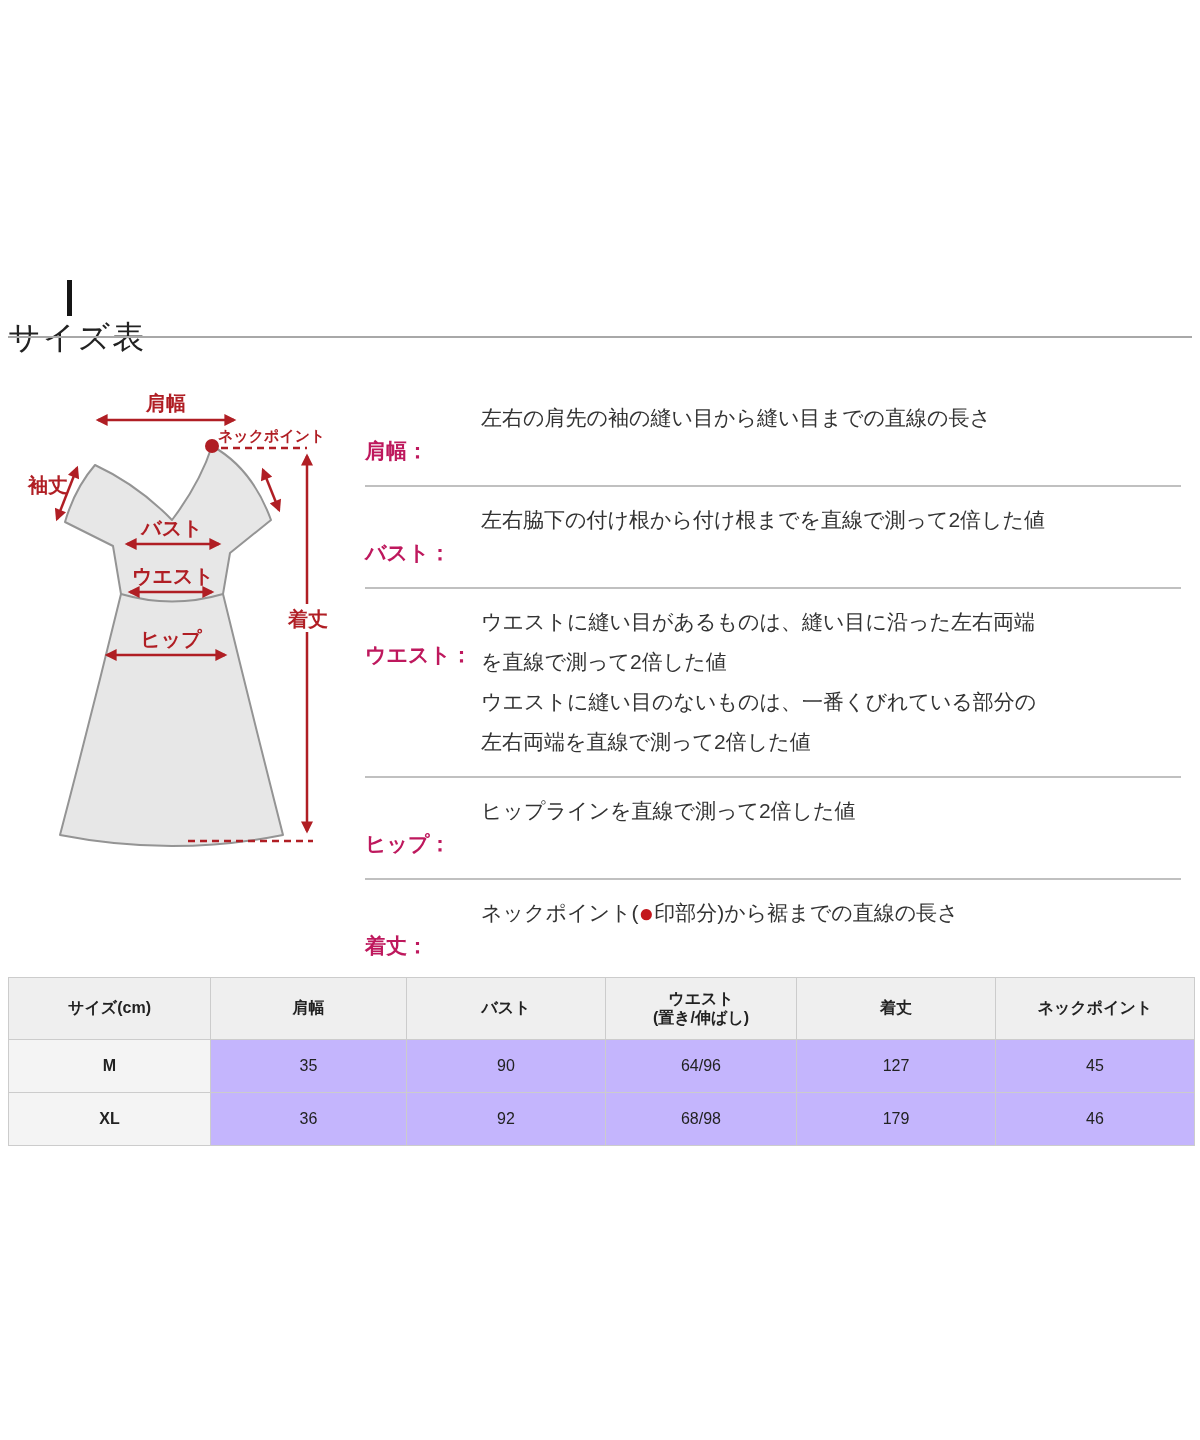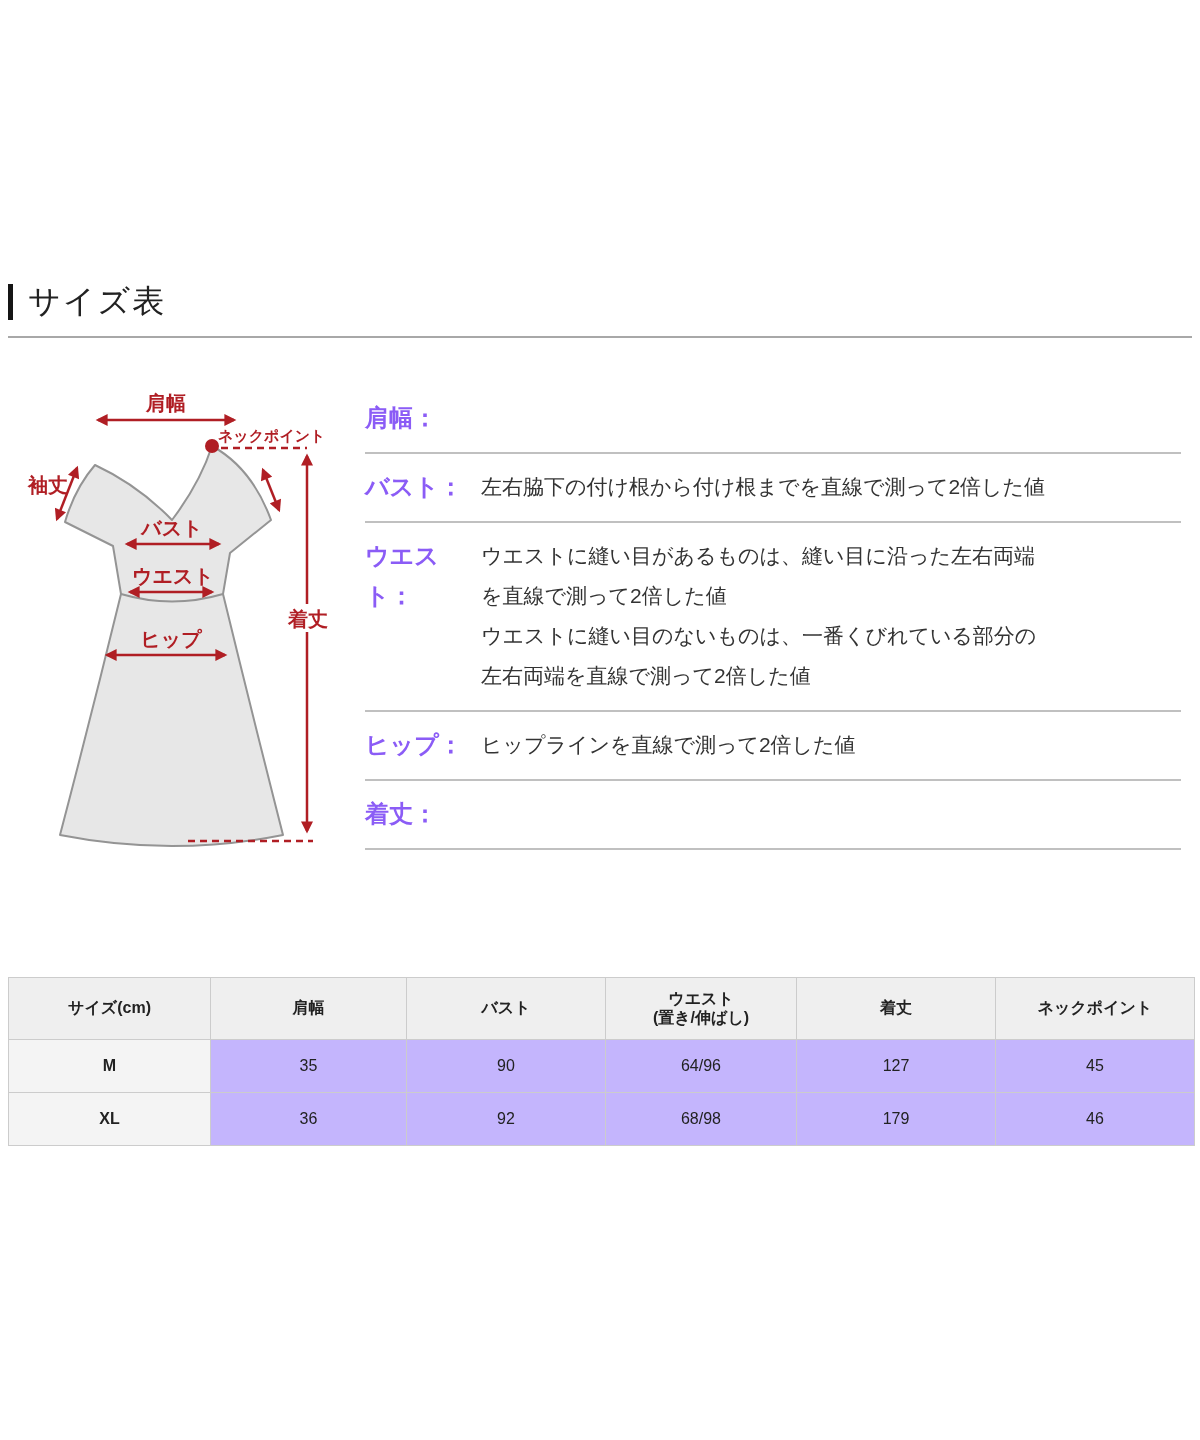--- a/index.html
+++ b/index.html
@@ -1,35 +1,35 @@
 <!DOCTYPE html>
 <html><head>
 <meta charset="utf-8">
 <style>
   html,body{margin:0;padding:0;background:#fff;}
   .page{
     position:relative;width:1200px;height:1440px;background:#ffffff;overflow:hidden;
     font-family:"Liberation Sans","DejaVu Sans",sans-serif;color:#333;
   }
   
-  .title-block{position:absolute;top:280px;left:8px;display:flex;align-items:center;}
+  .title-block{position:absolute;top:280px;left:8px;display:flex;align-items:center;flex-direction:column;}
   .title-bar{width:5px;height:36px;background:#151515;margin-right:15px;}
   .title{margin:0;font-size:32px;font-weight:500;color:#222;letter-spacing:2px;}
   .title-rule{position:absolute;top:336px;left:8px;width:1184px;height:0;border-top:2px solid #a8a8a8;}
   
   .diagram{position:absolute;top:383px;left:20px;width:345px;height:512px;}
   .diagram svg{display:block;}
   .rl{stroke:#b01e24;stroke-width:2.5;fill:none;}
   .rl-dash{stroke:#b01e24;stroke-width:2.5;fill:none;stroke-dasharray:7 5;}
   .rtext{fill:#b01e24;font-weight:bold;font-size:20px;font-family:"Liberation Sans","DejaVu Sans",sans-serif;}
   .rtext-small{fill:#b01e24;font-weight:bold;font-size:15px;font-family:"Liberation Sans","DejaVu Sans",sans-serif;}
   
   .definitions{position:absolute;top:385px;left:365px;width:816px;}
   .def-row{display:flex;border-bottom:2px solid #c0c0c0;padding:13px 0 14px;}
-  .def-term{width:116px;flex-shrink:0;font-size:24px;font-weight:bold;color:#8b5cf6;line-height:40px;}
+  .def-term{width:116px;flex-shrink:0;font-size:21px;font-weight:bold;color:#be185d;line-height:40px;margin-top:33px;}
   .def-desc{font-size:21px;color:#333;}
   .def-line{line-height:40px;}
   .inline-dot{color:#c3161c;font-size:26px;line-height:40px;vertical-align:-2px;}
   
   .size-table{
     position:absolute;top:977px;left:8px;width:1186px;
     border-collapse:collapse;table-layout:fixed;font-size:16px;color:#222;
   }
   .size-table th,.size-table td{border:1px solid #cccccc;text-align:center;vertical-align:middle;padding:0;}
   .size-table thead th{background:#efefef;height:61px;font-weight:bold;white-space:pre-line;line-height:1.15;}
@@ -85,20 +85,23 @@
       <line class="rl" x1="287" y1="73" x2="287" y2="448" marker-start="url(#arr)" marker-end="url(#arr)"></line>
       <rect x="263" y="221" width="50" height="28" fill="#ffffff"></rect>
       <text class="rtext" x="288" y="243" text-anchor="middle" font-size="21">着丈</text>
       <line class="rl-dash" x1="168" y1="458" x2="293" y2="458"></line>
     </svg>
   </div>
 
   <div class="definitions">
       <div class="def-row">
         <div class="def-term">肩幅：</div>
+        <div class="def-desc">
+          <div class="def-line"><span>左右の肩先の袖の縫い目から縫い目までの直線の長さ</span></div>
+        </div>
       </div>
       <div class="def-row">
         <div class="def-term">バスト：</div>
         <div class="def-desc">
           <div class="def-line"><span>左右脇下の付け根から付け根までを直線で測って2倍した値</span></div>
         </div>
       </div>
       <div class="def-row">
         <div class="def-term">ウエスト：</div>
         <div class="def-desc">
@@ -109,20 +112,23 @@
         </div>
       </div>
       <div class="def-row">
         <div class="def-term">ヒップ：</div>
         <div class="def-desc">
           <div class="def-line"><span>ヒップラインを直線で測って2倍した値</span></div>
         </div>
       </div>
       <div class="def-row">
         <div class="def-term">着丈：</div>
+        <div class="def-desc">
+          <div class="def-line"><span>ネックポイント(</span><span class="inline-dot">●</span><span>印部分)から裾までの直線の長さ</span></div>
+        </div>
       </div>
     </div>
 
   <table class="size-table">
     <colgroup>
       <col style="width:202px">
         <col style="width:196px">
         <col style="width:199px">
       <col style="width:191px">
         <col style="width:199px">

